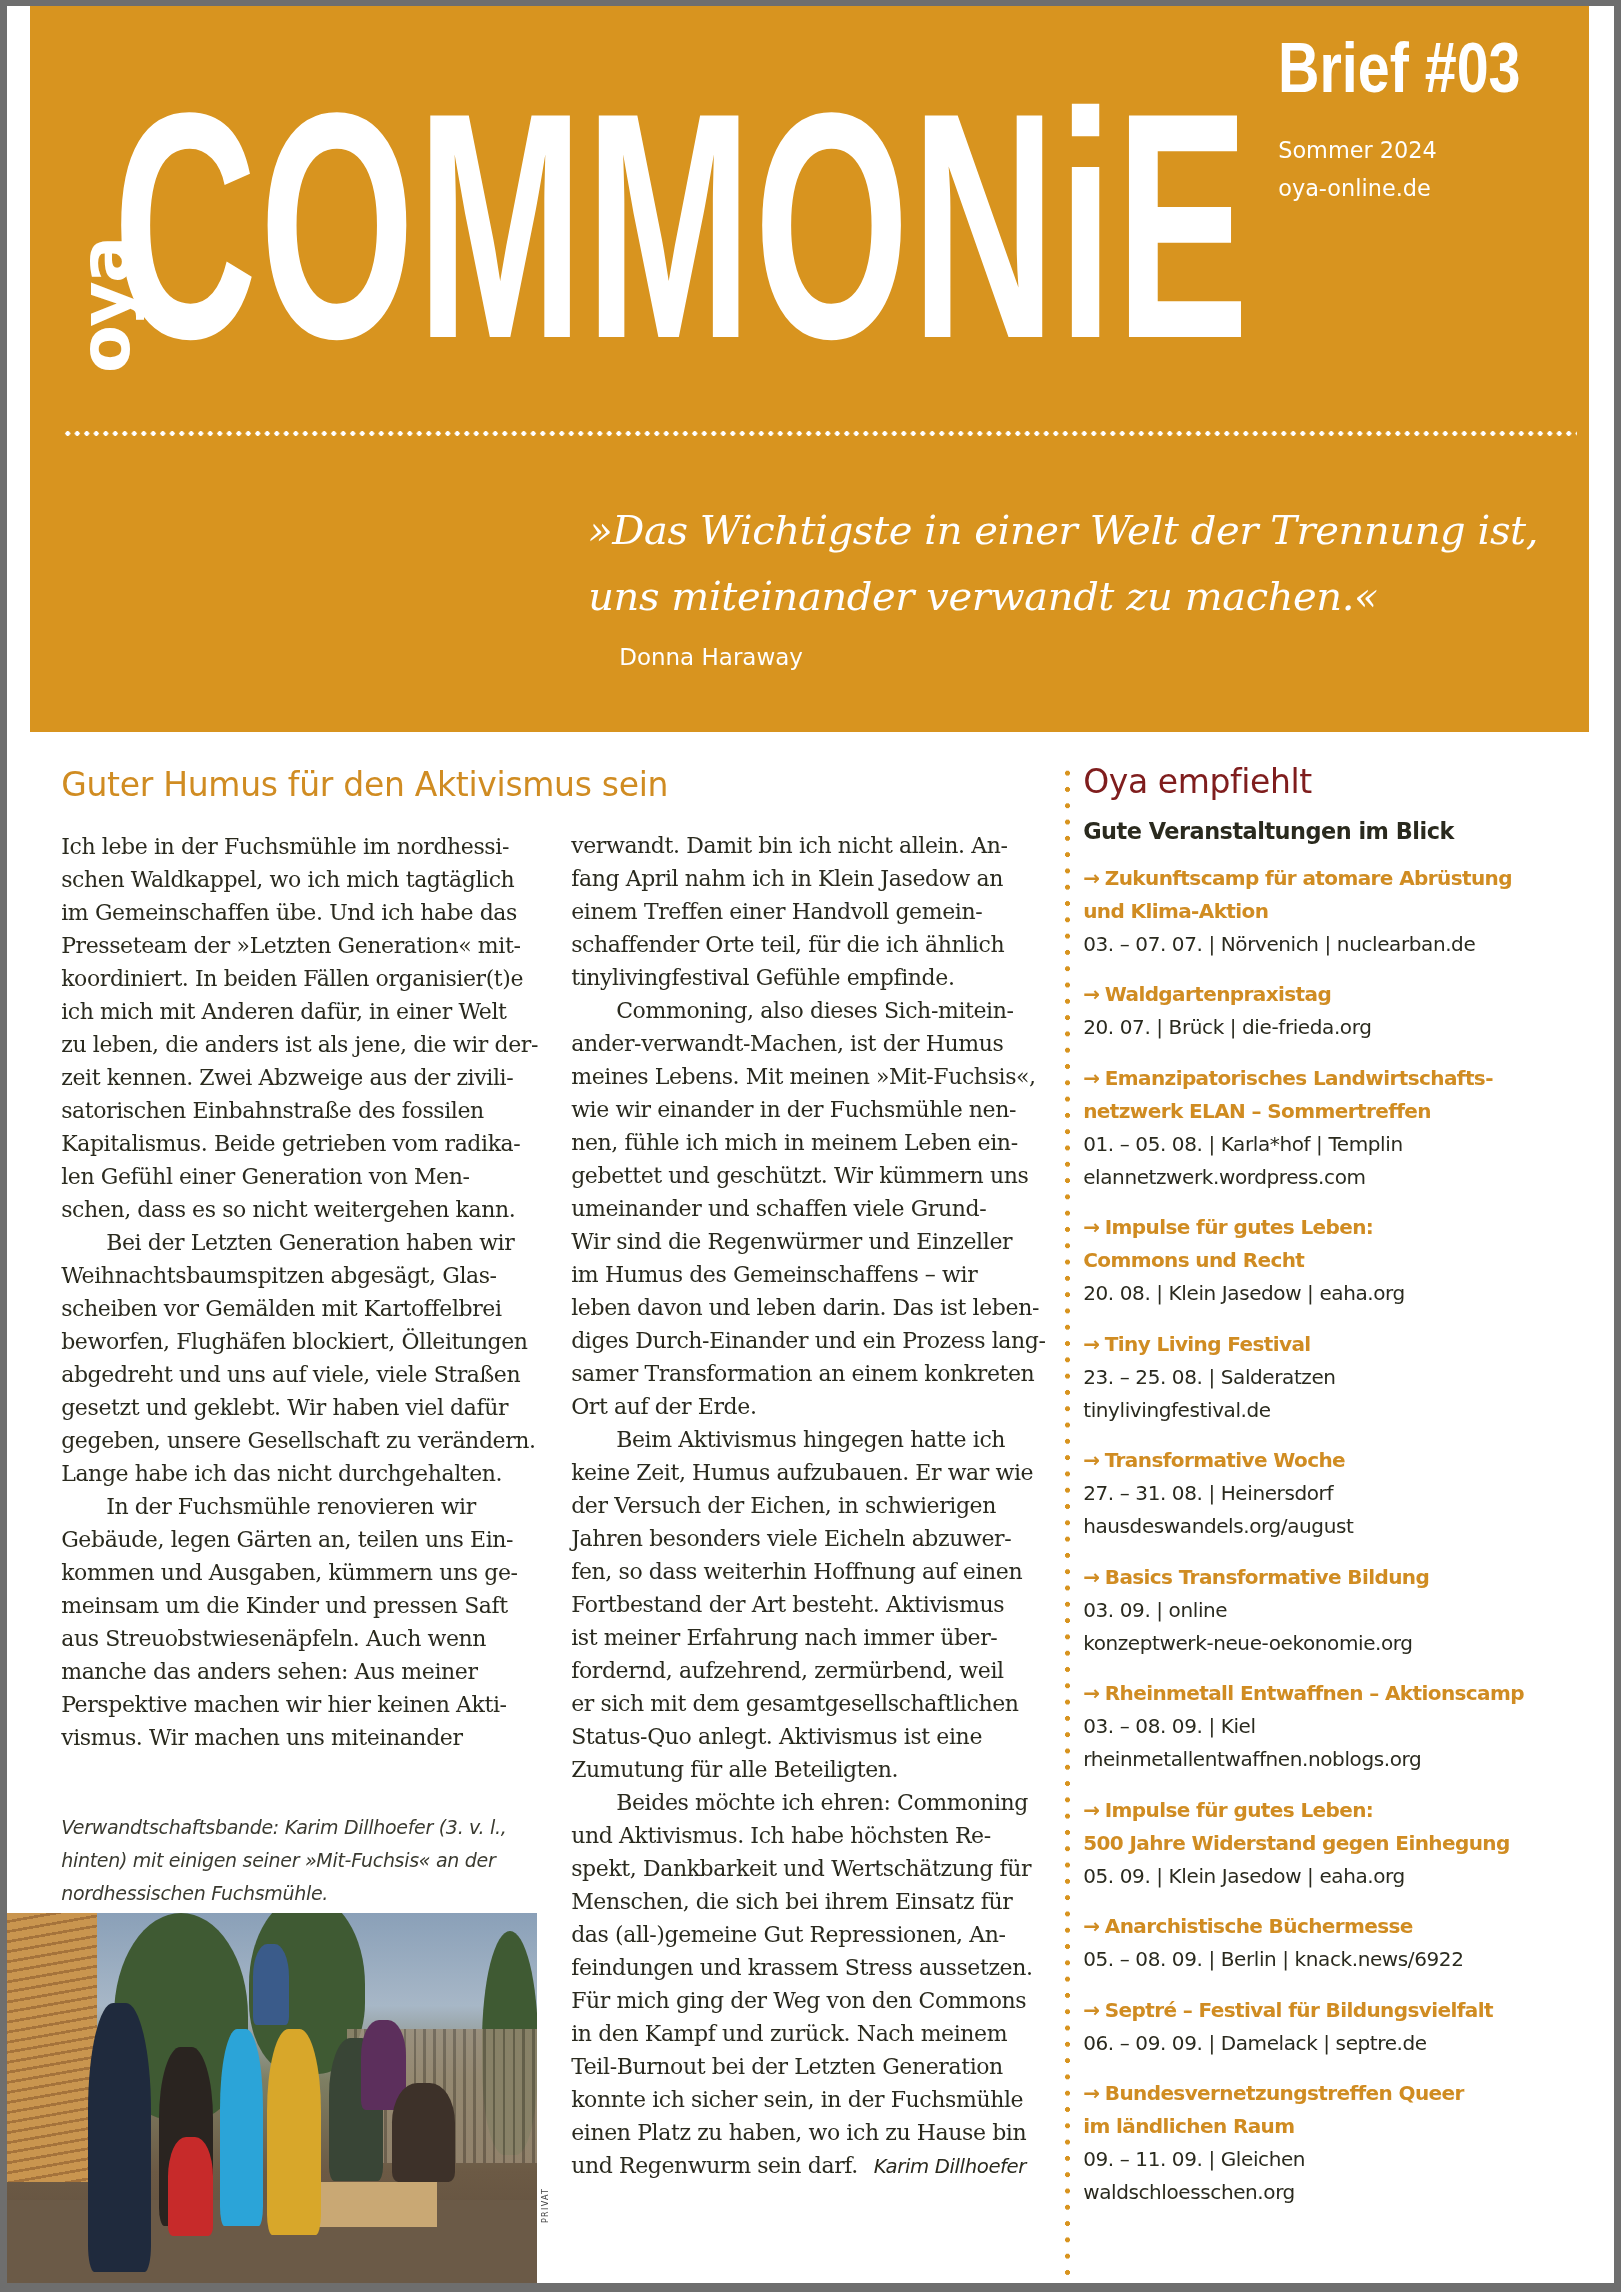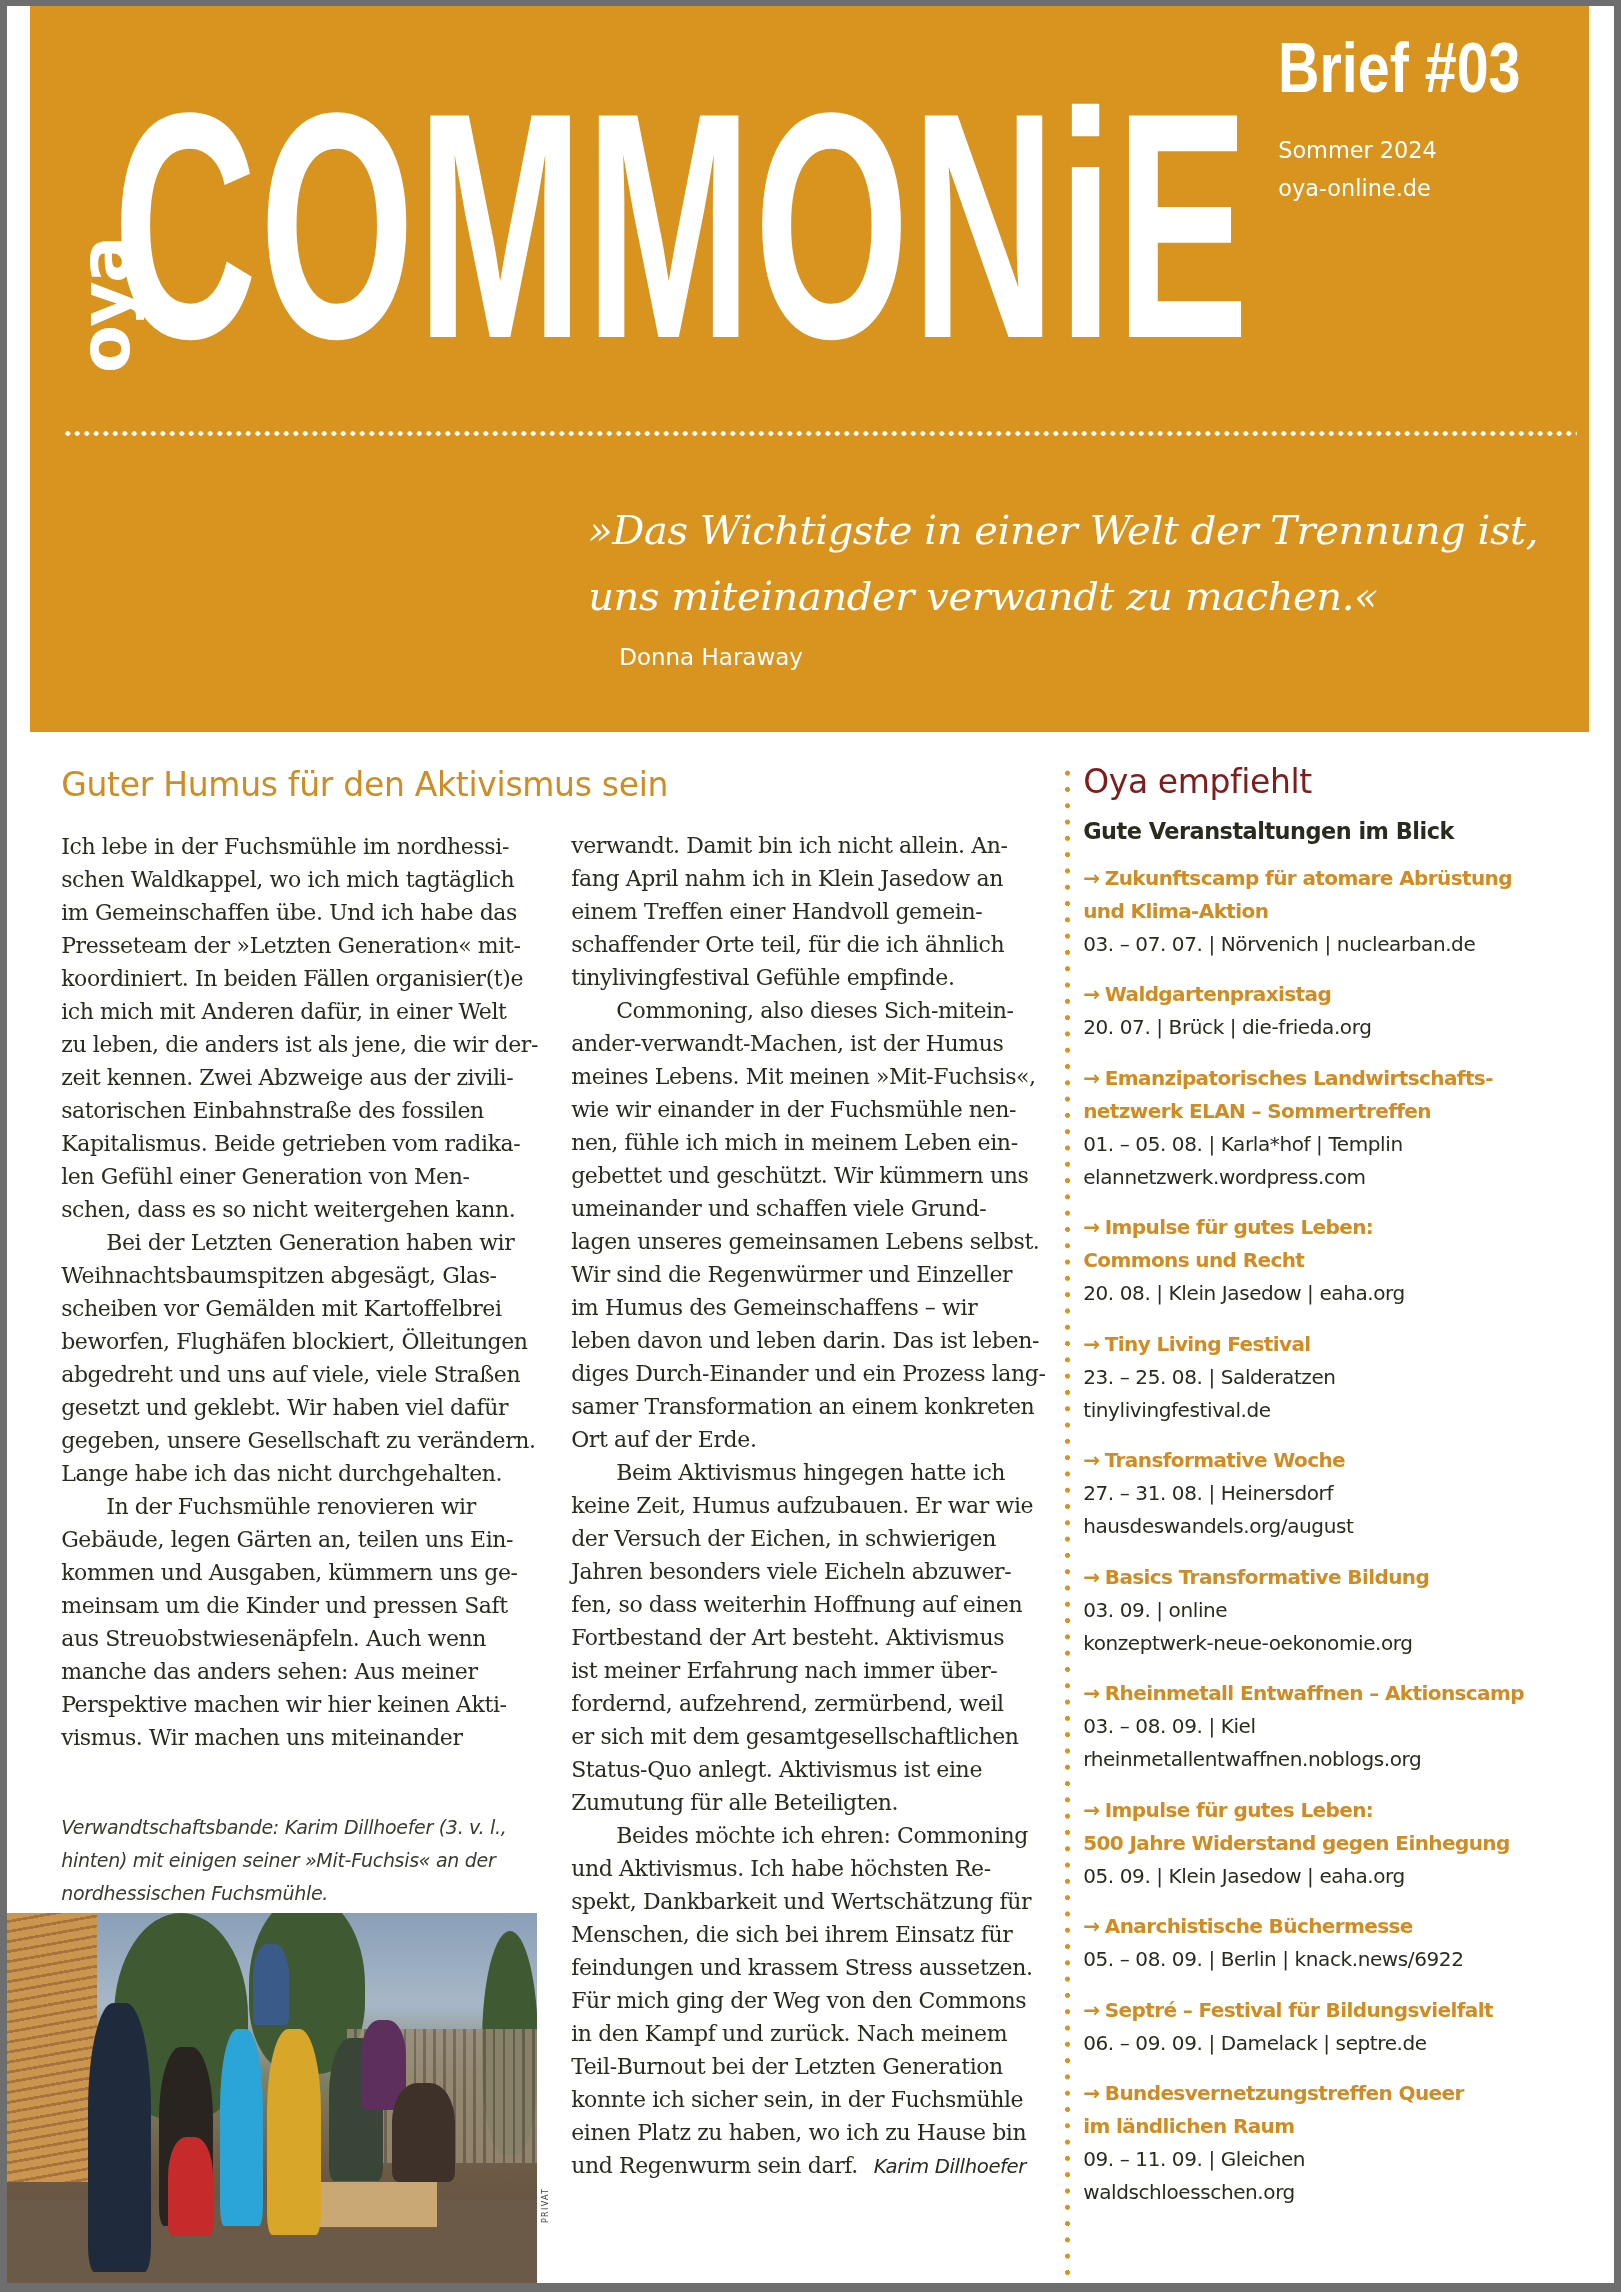--- a/index.html
+++ b/index.html
@@ -269,21 +269,20 @@
       <p>einem Treffen einer Handvoll gemein-</p>
       <p>schaffender Orte teil, für die ich ähnlich</p>
       <p>tinylivingfestival Gefühle empfinde.</p>
       <p class="indent">Commoning, also dieses Sich-mitein-</p>
       <p>ander-verwandt-Machen, ist der Humus</p>
       <p>meines Lebens. Mit meinen »Mit-Fuchsis«,</p>
       <p>wie wir einander in der Fuchsmühle nen-</p>
       <p>nen, fühle ich mich in meinem Leben ein-</p>
       <p>gebettet und geschützt. Wir kümmern uns</p>
       <p>umeinander und schaffen viele Grund-</p>
-      <p>lagen unseres gemeinsamen Lebens selbst.</p>
       <p>Wir sind die Regenwürmer und Einzeller</p>
       <p>im Humus des Gemeinschaffens – wir</p>
       <p>leben davon und leben darin. Das ist leben-</p>
       <p>diges Durch-Einander und ein Prozess lang-</p>
       <p>samer Transformation an einem konkreten</p>
       <p>Ort auf der Erde.</p>
       <p class="indent">Beim Aktivismus hingegen hatte ich</p>
       <p>keine Zeit, Humus aufzubauen. Er war wie</p>
       <p>der Versuch der Eichen, in schwierigen</p>
       <p>Jahren besonders viele Eicheln abzuwer-</p>
@@ -291,20 +290,21 @@
       <p>Fortbestand der Art besteht. Aktivismus</p>
       <p>ist meiner Erfahrung nach immer über-</p>
       <p>fordernd, aufzehrend, zermürbend, weil</p>
       <p>er sich mit dem gesamtgesellschaftlichen</p>
       <p>Status-Quo anlegt. Aktivismus ist eine</p>
       <p>Zumutung für alle Beteiligten.</p>
       <p class="indent">Beides möchte ich ehren: Commoning</p>
       <p>und Aktivismus. Ich habe höchsten Re-</p>
       <p>spekt, Dankbarkeit und Wertschätzung für</p>
       <p>Menschen, die sich bei ihrem Einsatz für</p>
+      <p>das (all-)gemeine Gut Repressionen, An-</p>
       <p>feindungen und krassem Stress aussetzen.</p>
       <p>Für mich ging der Weg von den Commons</p>
       <p>in den Kampf und zurück. Nach meinem</p>
       <p>Teil-Burnout bei der Letzten Generation</p>
       <p>konnte ich sicher sein, in der Fuchsmühle</p>
       <p>einen Platz zu haben, wo ich zu Hause bin</p>
       <p>und Regenwurm sein darf.<span class="signature">Karim Dillhoefer</span></p>
     </div>
 
   <div class="caption">

